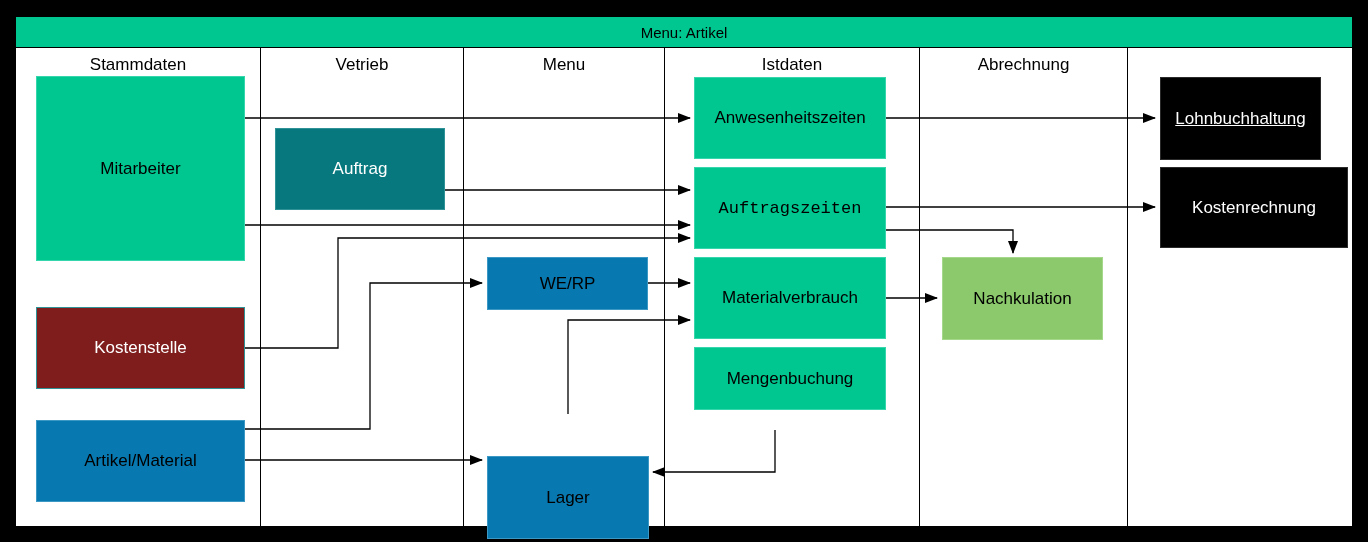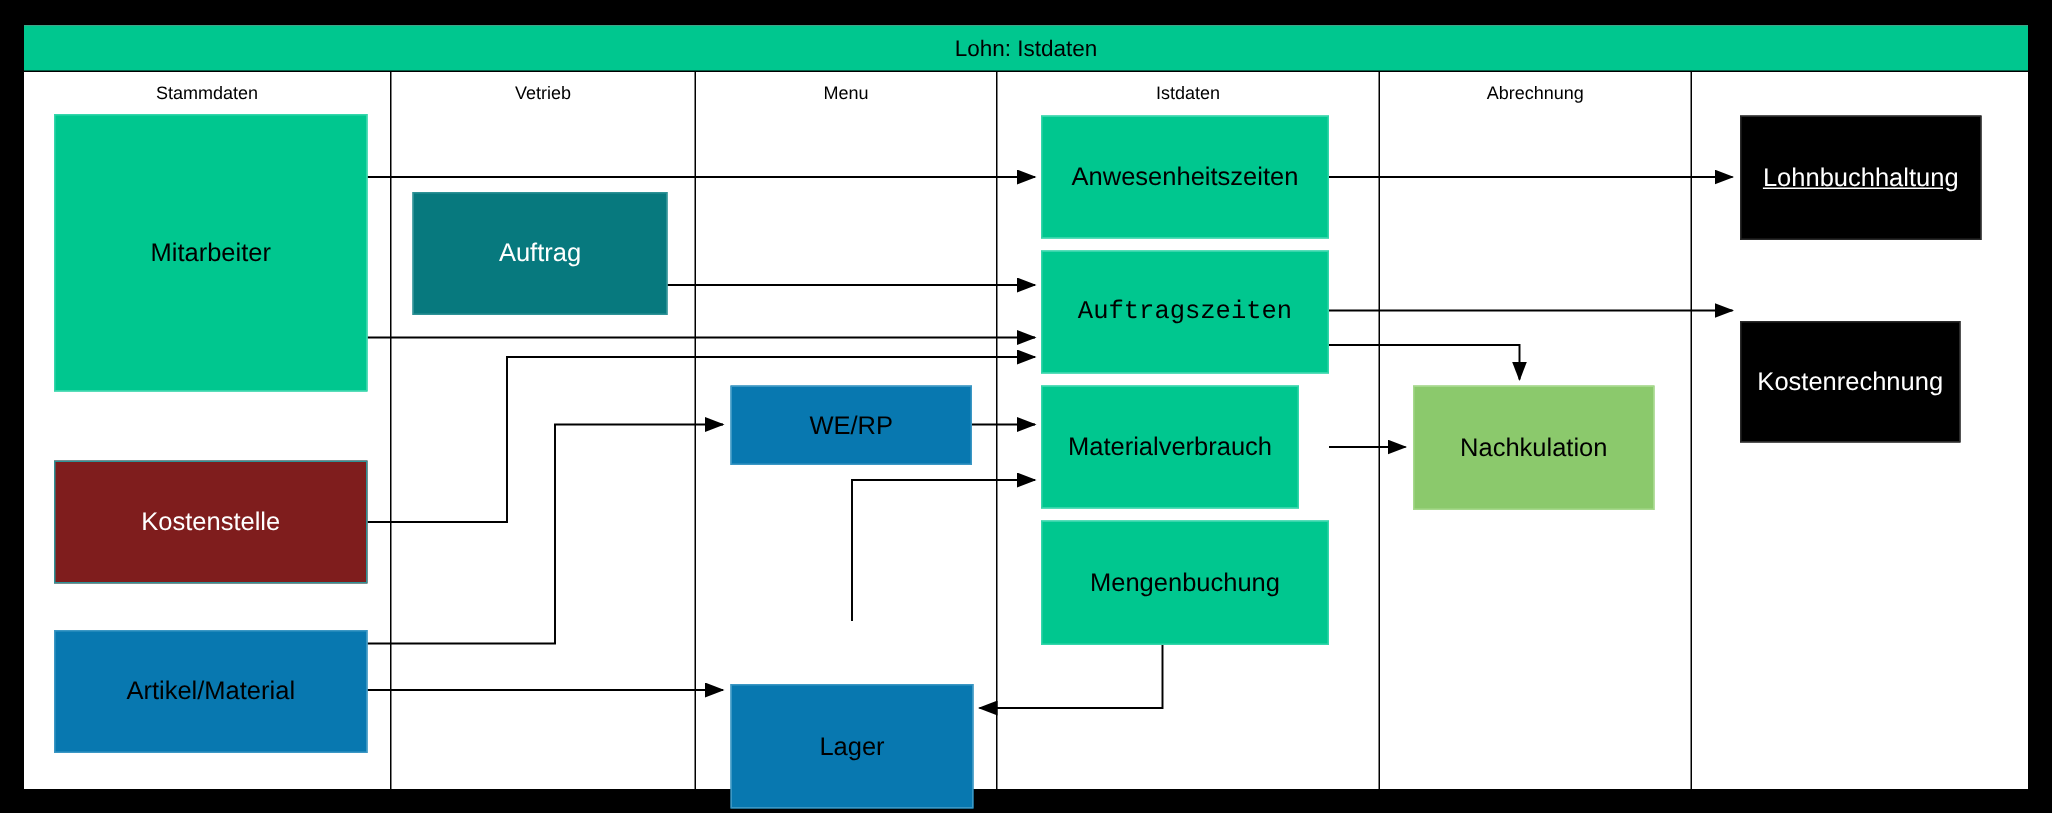--- a/index.html
+++ b/index.html
@@ -41,21 +41,21 @@
     position: absolute;
     top: 0;
     height: 100%;
     box-sizing: border-box;
   }
   .lane.bordered { border-right: 1px solid #000; }
   .lane-label {
     display: block;
     text-align: center;
     padding-top: 7px;
-    font-size: 12px;
+    font-size: 17px;
     color: #000;
   }
   .node {
     position: absolute;
     display: flex;
     align-items: center;
     justify-content: center;
     text-align: center;
     font-size: 17px;
     box-sizing: border-box;
@@ -67,21 +67,21 @@
     width: 1336px;
     height: 509px;
     pointer-events: none;
   }
 </style>
 </head>
 <body>
 
 <div class="frame">
   <div class="titlebar" style="background: rgb(0, 199, 143);">
-    <span>Lohn: Istdaten</span>
+    <span>Menu: Artikel</span>
   </div>
   <div class="lanes" id="lanes">
       <div class="lane bordered" style="left: 0px; width: 245px;">
         <span class="lane-label">Stammdaten</span>
       </div>
       <div class="lane bordered" style="left: 245px; width: 203px;">
         <span class="lane-label">Vetrieb</span>
       </div>
       <div class="lane bordered" style="left: 448px; width: 201px;">
         <span class="lane-label">Menu</span>
@@ -131,29 +131,29 @@
       </div>
       <div class="node" style="left: 471px; top: 397px; width: 162px; height: 83px; background: rgb(8, 120, 176); color: rgb(0, 0, 0); border: 1px solid rgb(59, 151, 196); margin-top: 42px;">
         <span>Lager</span>
       </div>
       <div class="node" style="left: 678px; top: 60px; width: 192px; height: 82px; background: rgb(0, 199, 143); color: rgb(0, 0, 0); border: 1px solid rgb(53, 214, 171);">
         <span>Anwesenheitszeiten</span>
       </div>
       <div class="node" style="left: 678px; top: 150px; width: 192px; height: 82px; background: rgb(0, 199, 143); color: rgb(0, 0, 0); border: 1px solid rgb(53, 214, 171); font-family: Liberation Mono, monospace;">
         <span>Auftragszeiten</span>
       </div>
-      <div class="node" style="left: 678px; top: 240px; width: 172px; height: 82px; background: rgb(0, 199, 143); color: rgb(0, 0, 0); border: 1px solid rgb(53, 214, 171);">
+      <div class="node" style="left: 678px; top: 240px; width: 192px; height: 82px; background: rgb(0, 199, 143); color: rgb(0, 0, 0); border: 1px solid rgb(53, 214, 171);">
         <span>Materialverbrauch</span>
       </div>
-      <div class="node" style="left: 678px; top: 330px; width: 192px; height: 83px; background: rgb(0, 199, 143); color: rgb(0, 0, 0); border: 1px solid rgb(53, 214, 171);">
+      <div class="node" style="left: 678px; top: 330px; width: 192px; height: 63px; background: rgb(0, 199, 143); color: rgb(0, 0, 0); border: 1px solid rgb(53, 214, 171);">
         <span>Mengenbuchung</span>
       </div>
       <div class="node" style="left: 926px; top: 240px; width: 161px; height: 83px; background: rgb(139, 201, 108); color: rgb(0, 0, 0); border: 1px solid rgb(166, 216, 140);">
         <span>Nachkulation</span>
       </div>
       <div class="node" style="left: 1144px; top: 60px; width: 161px; height: 83px; background: rgb(0, 0, 0); color: rgb(255, 255, 255); border: 1px solid rgb(42, 42, 42); text-decoration: underline;">
         <span>Lohnbuchhaltung</span>
       </div>
-      <div class="node" style="left: 1144px; top: 150px; width: 147px; height: 81px; background: rgb(0, 0, 0); color: rgb(255, 255, 255); border: 1px solid rgb(42, 42, 42); margin-top: 47px;">
+      <div class="node" style="left: 1144px; top: 150px; width: 188px; height: 81px; background: rgb(0, 0, 0); color: rgb(255, 255, 255); border: 1px solid rgb(42, 42, 42);">
         <span>Kostenrechnung</span>
       </div>
     </div>
 </div>
 
 </body></html>

